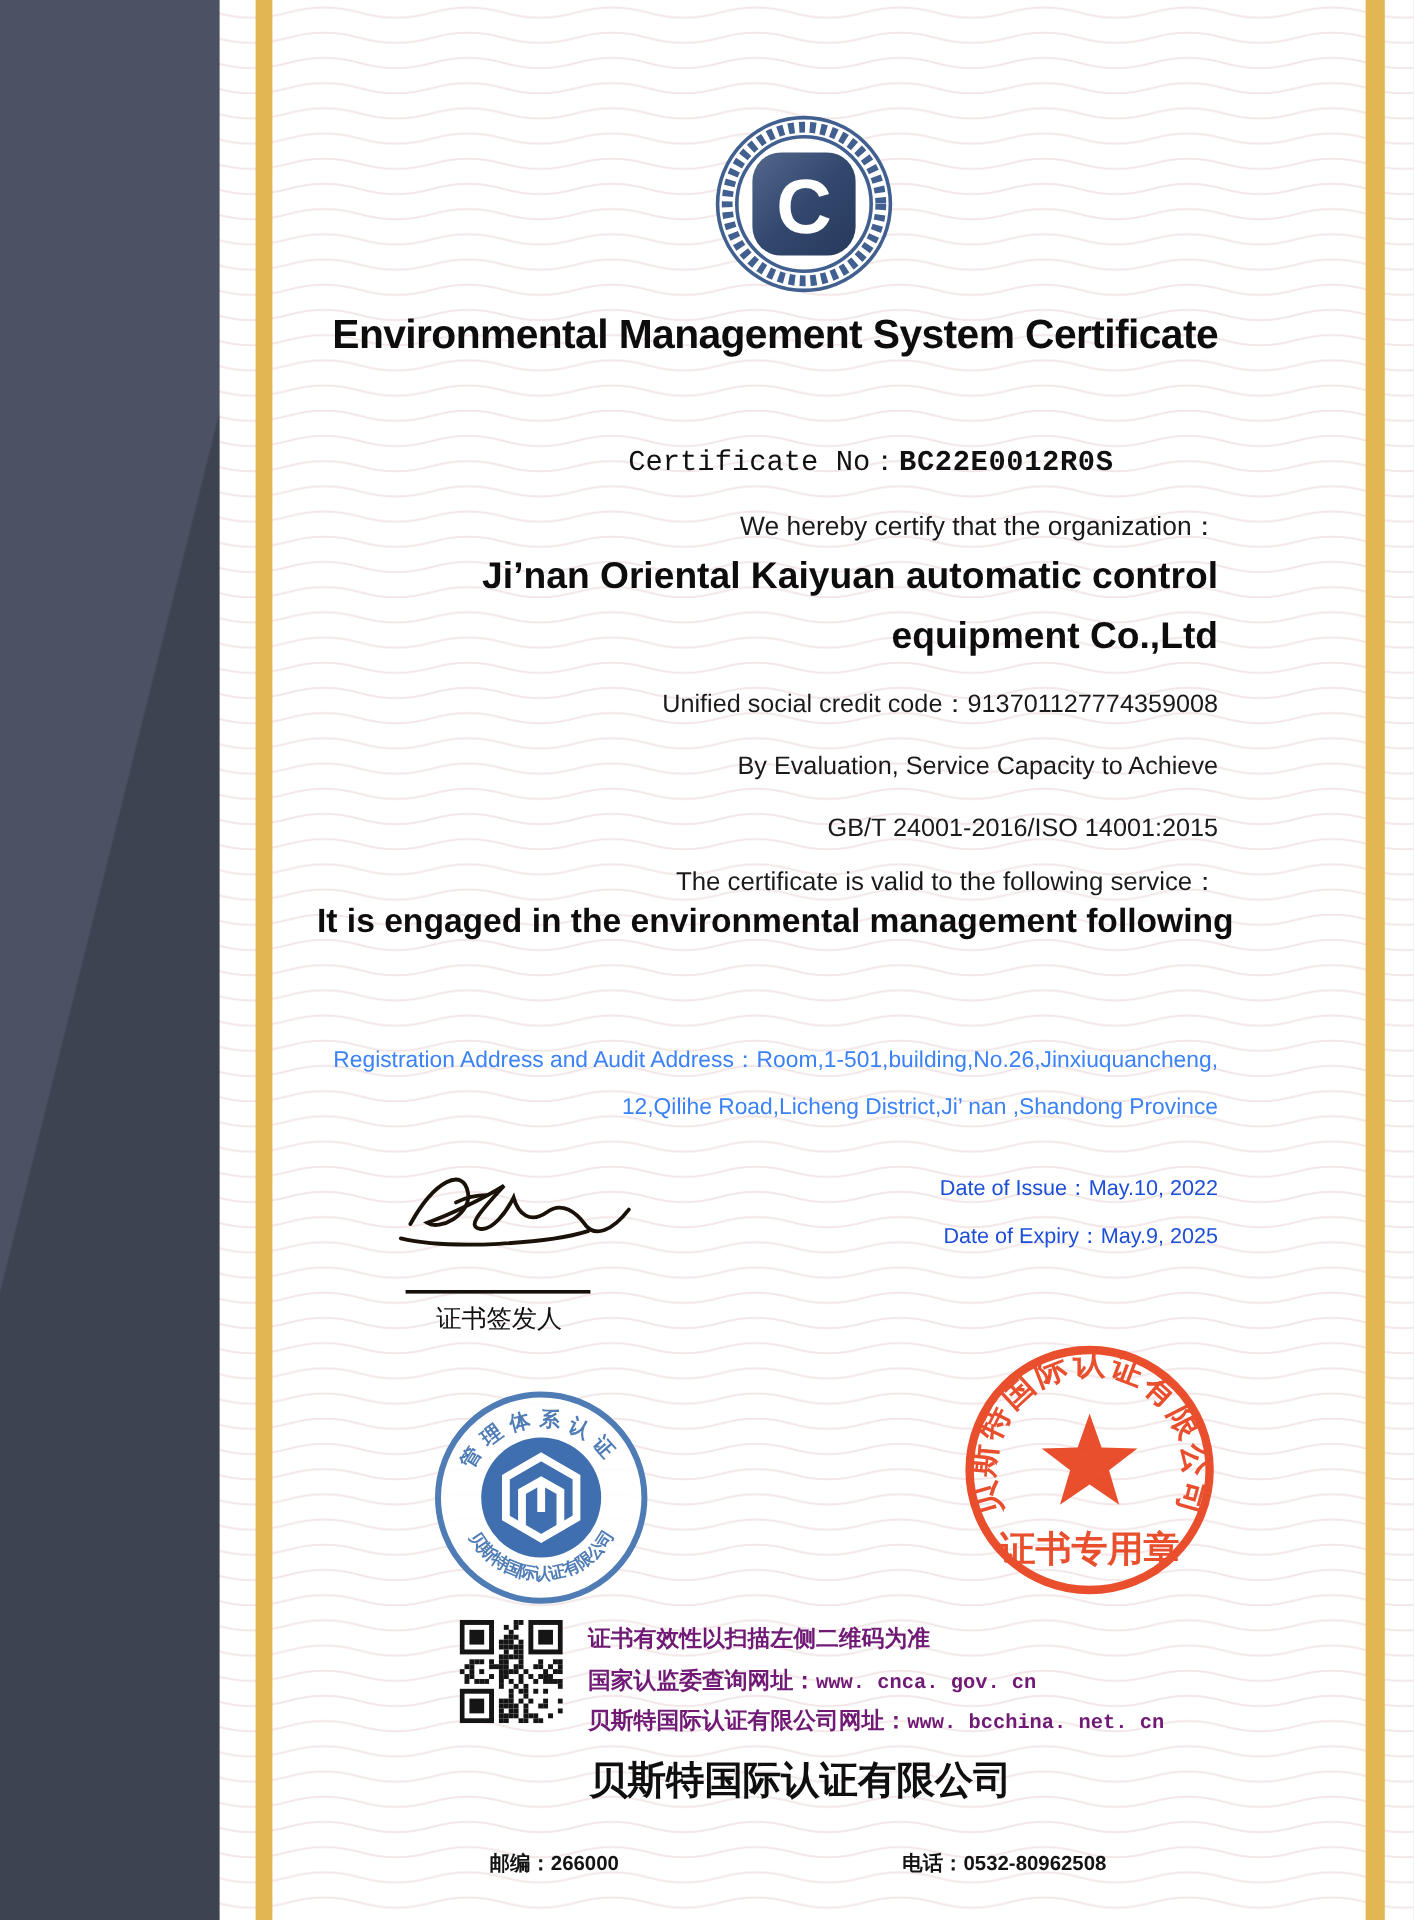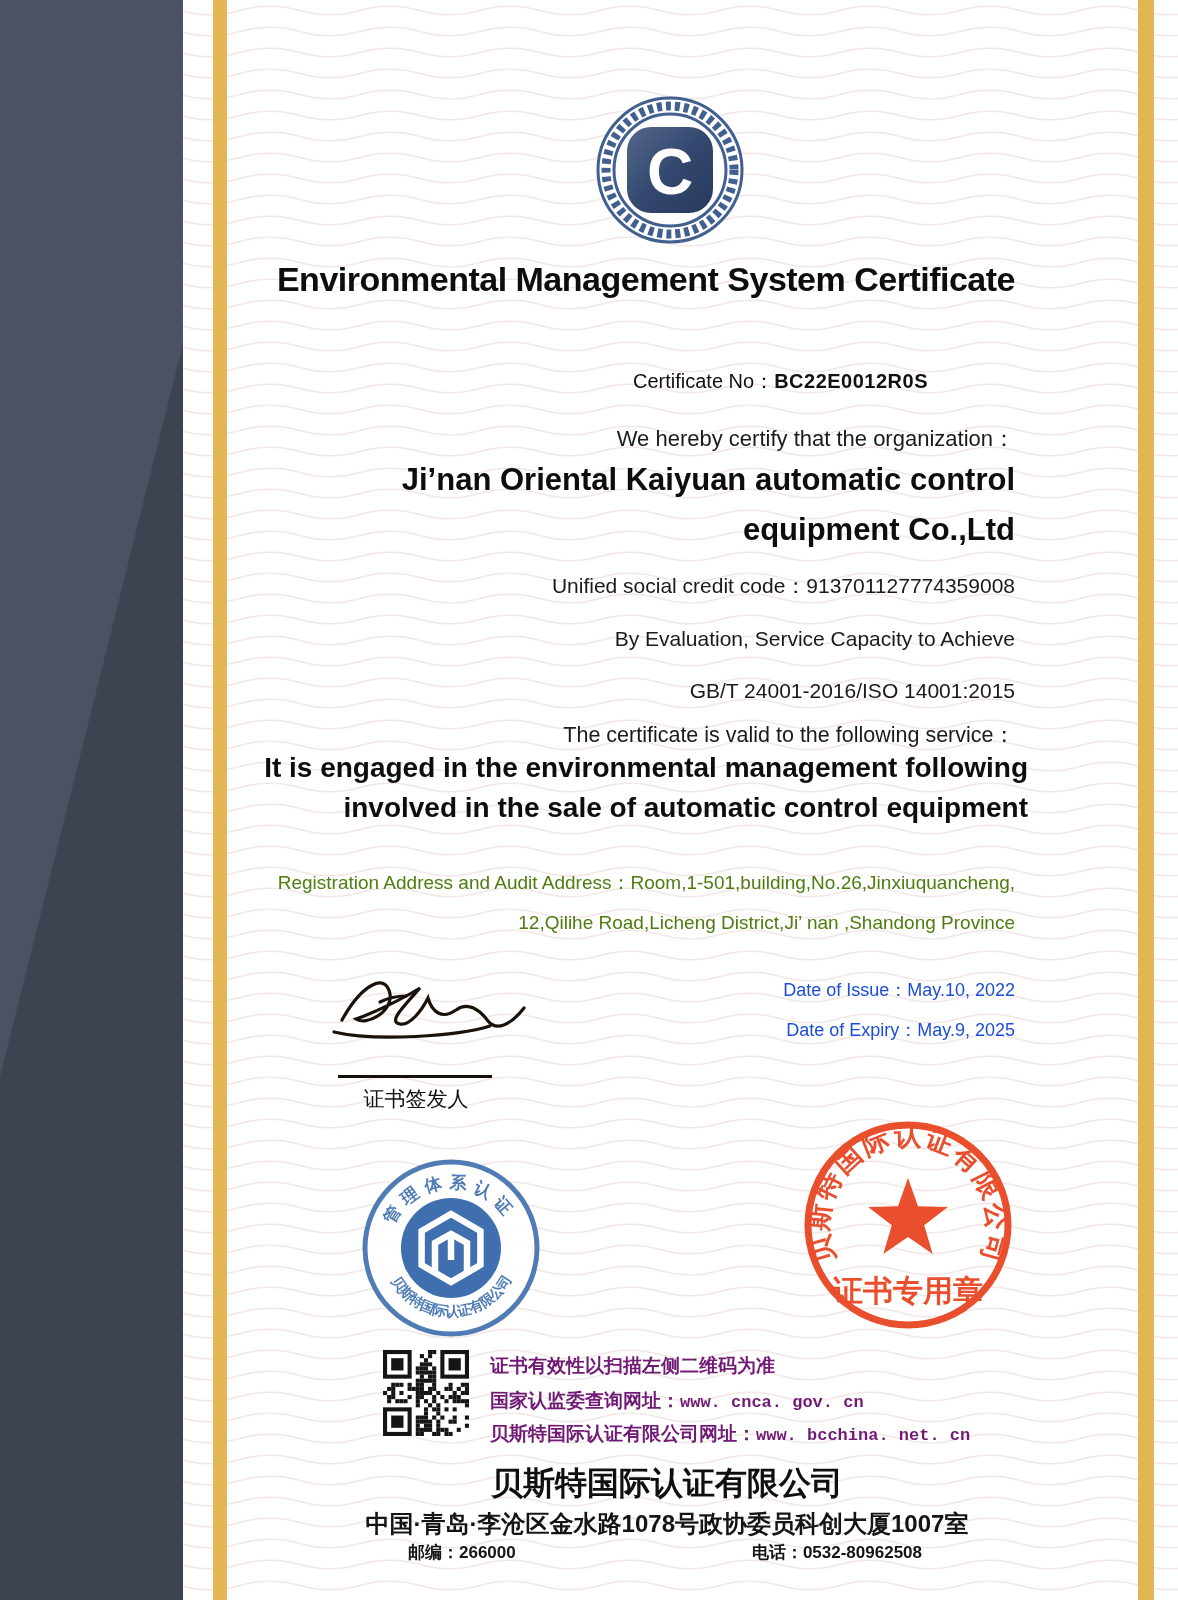--- a/index.html
+++ b/index.html
@@ -14,26 +14,26 @@
     left:0;top:0;width:183px;height:1600px;
     background:linear-gradient(104deg,#4c5263 0%,#4c5263 46%,#3e4352 46.3%,#3e4352 100%);
   }
   .gold-stripe{width:14px;top:0;height:1600px;background:#e3b654;}
   .gold-left{left:213px;}
   .gold-right{left:1138px;width:16px;}
   
   .line{position:absolute;white-space:nowrap;text-align:right;}
   .r{right:163px;}
   .t-title{font-size:34px;font-weight:bold;letter-spacing:-0.5px;color:#0d0d0d;}
-  .t-certno{font-size:20px;}
+  .t-certno{font-size:24px;font-family:Liberation Mono, monospace;}
   .t-certno .val{font-weight:600;letter-spacing:0.5px;}
   .t-plain{font-size:21px;color:#1a1a1a;text-align:right;}
   .t-org{font-size:31px;font-weight:bold;color:#0d0d0d;}
   .t-scope{font-size:28px;font-weight:bold;color:#0d0d0d;}
-  .t-addr{font-size:19px;color:#4d7c0f;}
+  .t-addr{font-size:19px;color:#3b82f6;}
   .t-date{font-size:18px;color:#1d4ed8;}
   .t-signer{font-size:21px;color:#111;}
   .sig-line{left:338px;top:1075px;width:154px;height:3px;background:#15100a;}
   .qr-note{font-size:19px;color:#701a75;font-weight:600;white-space:nowrap;}
   .qr-url{font-family:"Liberation Mono",monospace;font-size:17px;font-weight:bold;}
   .t-company{font-size:32px;font-weight:bold;color:#0f0f0f;text-align:center;}
   .t-caddr{font-size:24px;font-weight:600;color:#141414;text-align:center;}
   .t-foot{font-size:17px;font-weight:600;color:#141414;white-space:nowrap;}
 </style>
 </head>
@@ -83,21 +83,20 @@
     <span>Unified social credit code：</span><span>913701127774359008</span>
   </div>
 
   <div class="line t-plain r" style="top:627px;">By Evaluation, Service Capacity to Achieve</div>
 
   <div class="line t-plain r" style="top:679px;">GB/T 24001-2016/ISO 14001:2015</div>
 
   <div class="line t-plain r" style="top:720px;font-size:21.5px;">The certificate is valid to the following service：</div>
 
   <div class="line t-scope" style="top:752px;right:150px;">It is engaged in the environmental management following</div>
-  <div class="line t-scope" style="top:792px;right:150px;">involved in the sale of automatic control equipment</div>
 
   <div class="line t-addr r" style="top:870px;">Registration Address and Audit Address：Room,1-501,building,No.26,Jinxiuquancheng,</div>
   <div class="line t-addr r" style="top:912px;">12,Qilihe Road,Licheng District,Ji’ nan ,Shandong Province</div>
 
   <div class="line t-date r" style="top:978px;">
     <span>Date of Issue：</span><span>May.10, 2022</span>
   </div>
   <div class="line t-date r" style="top:1018px;">
     <span>Date of Expiry：</span><span>May.9, 2025</span>
   </div>
@@ -285,21 +284,20 @@
 
   <div class="abs qr-note" style="left:490px;top:1353px;">证书有效性以扫描左侧二维码为准</div>
   <div class="abs qr-note" style="left:490px;top:1421px;">
     <span>贝斯特国际认证有限公司网址：</span><span class="qr-url">www. bcchina. net. cn</span>
   </div>
   <div class="abs qr-note" style="left:490px;top:1388px;">
     <span>国家认监委查询网址：</span><span class="qr-url">www. cnca. gov. cn</span>
   </div>
 
   <div class="abs t-company" style="left:227px;top:1462px;width:880px;">贝斯特国际认证有限公司</div>
-  <div class="abs t-caddr" style="left:227px;top:1508px;width:880px;">中国·青岛·李沧区金水路1078号政协委员科创大厦1007室</div>
   <div class="abs t-foot" style="left:408px;top:1541px;">
     <span>邮编：</span><span>266000</span>
   </div>
   <div class="abs t-foot" style="right:256px;top:1541px;">
     <span>电话：</span><span>0532-80962508</span>
   </div>
 
 </div>
 
 </body></html>

